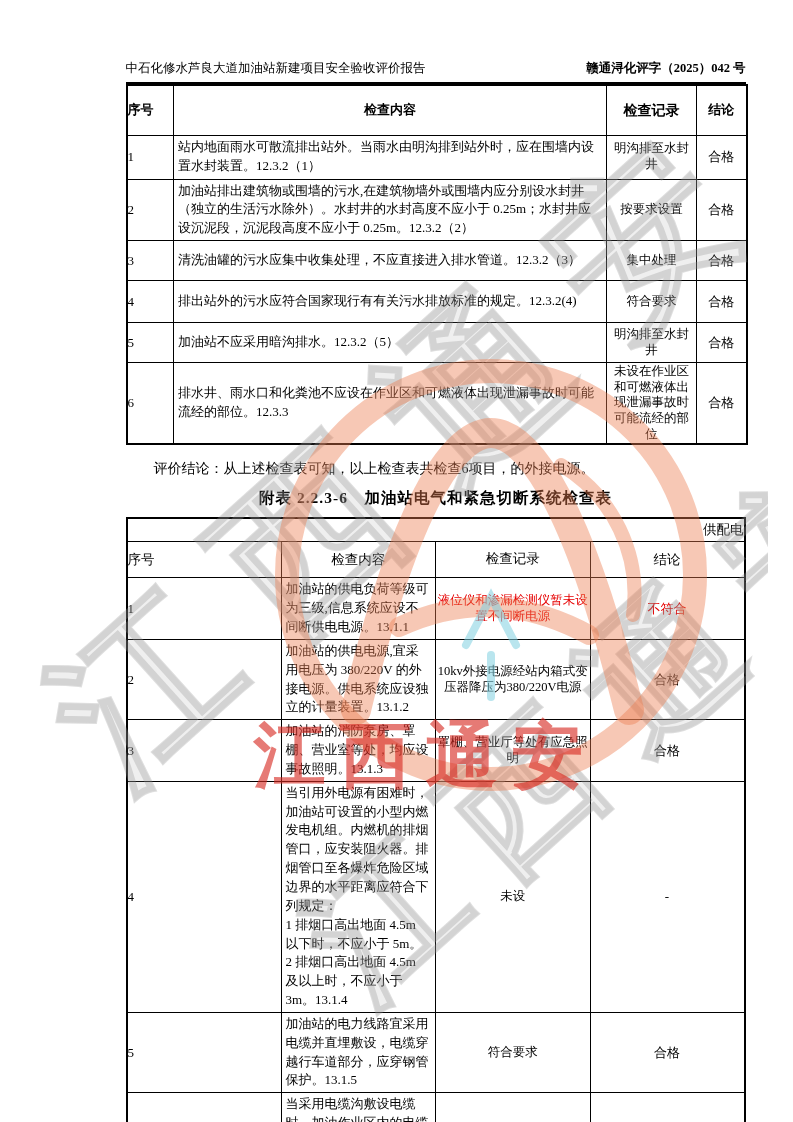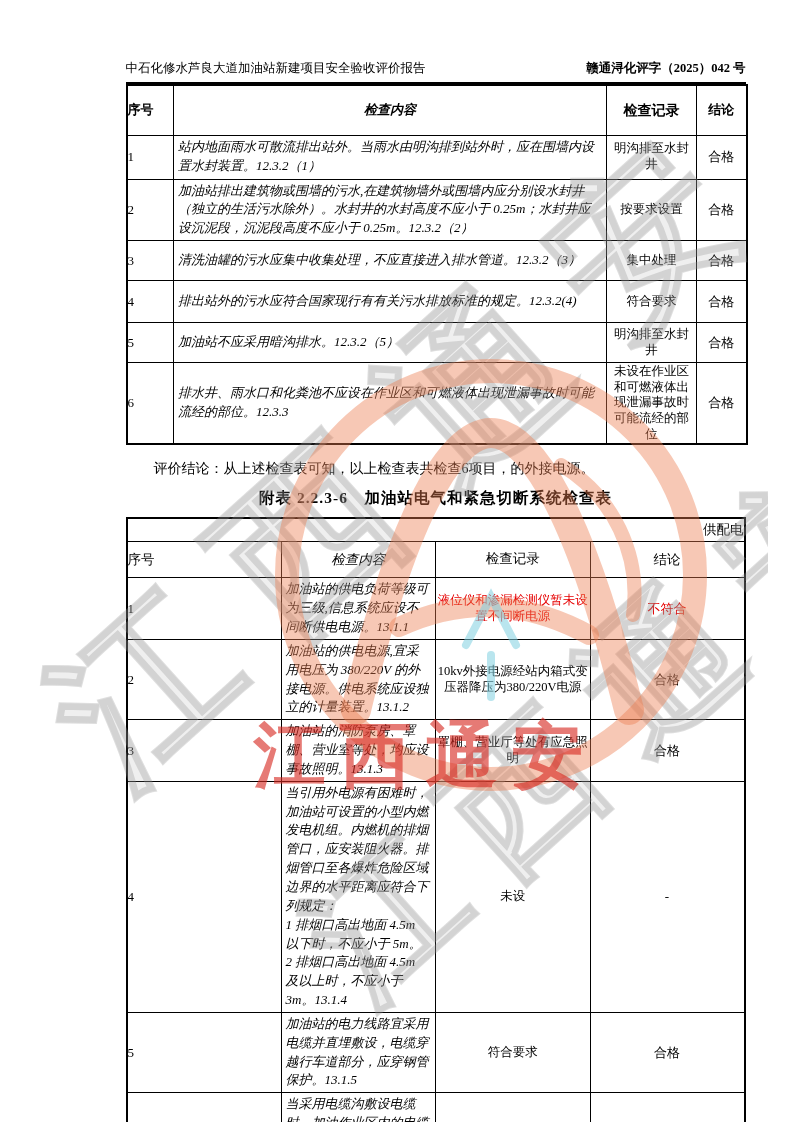--- a/index.html
+++ b/index.html
@@ -12,21 +12,21 @@
   .content { position:absolute; left:100px; top:60px; width:620px; }
 
   .doc-header { display:flex; justify-content:space-between; align-items:flex-end;
     font-size:12.5px; padding-bottom:5px; border-bottom:2px solid #000; }
   .doc-header .hdr-right { font-weight:bold; }
 
   table { border-collapse:collapse; width:620px; table-layout:fixed; border:2px solid #000; }
   td, th { border:1px solid #000; vertical-align:middle; }
   th { font-size:14px; font-weight:bold; text-align:center; }
   .c-no     { width:47px; text-align:left; font-size:13px; }
-  .c-content{ width:433px; font-size:13px; line-height:1.45; padding:2px 4px; text-align:left; white-space:pre-line;font-style:italic; }
+  .c-content{ width:433px; font-size:13px; line-height:1.45; padding:2px 4px; text-align:left; white-space:pre-line; }
   .c-record { width:90px; text-align:center; font-size:12.5px; line-height:1.25; padding:1px; }
   .c-result { width:50px; text-align:center; font-size:13px; }
   .plain th { font-weight:normal; font-size:13.5px; }
   .group-row td { text-align:right; font-size:13.5px; }
   .alert { color:#e60000; }
 
   .para-conclusion { margin-top:13px; font-size:14px; line-height:1.55; text-indent:2em; }
   .para-section    { margin-top:4px; font-size:14px; line-height:1.55; margin-left:-18px; }
   .table2-title    { margin-top:8px; margin-bottom:8px; font-size:15.5px; font-weight:bold; text-align:center; letter-spacing:1px; }
 

